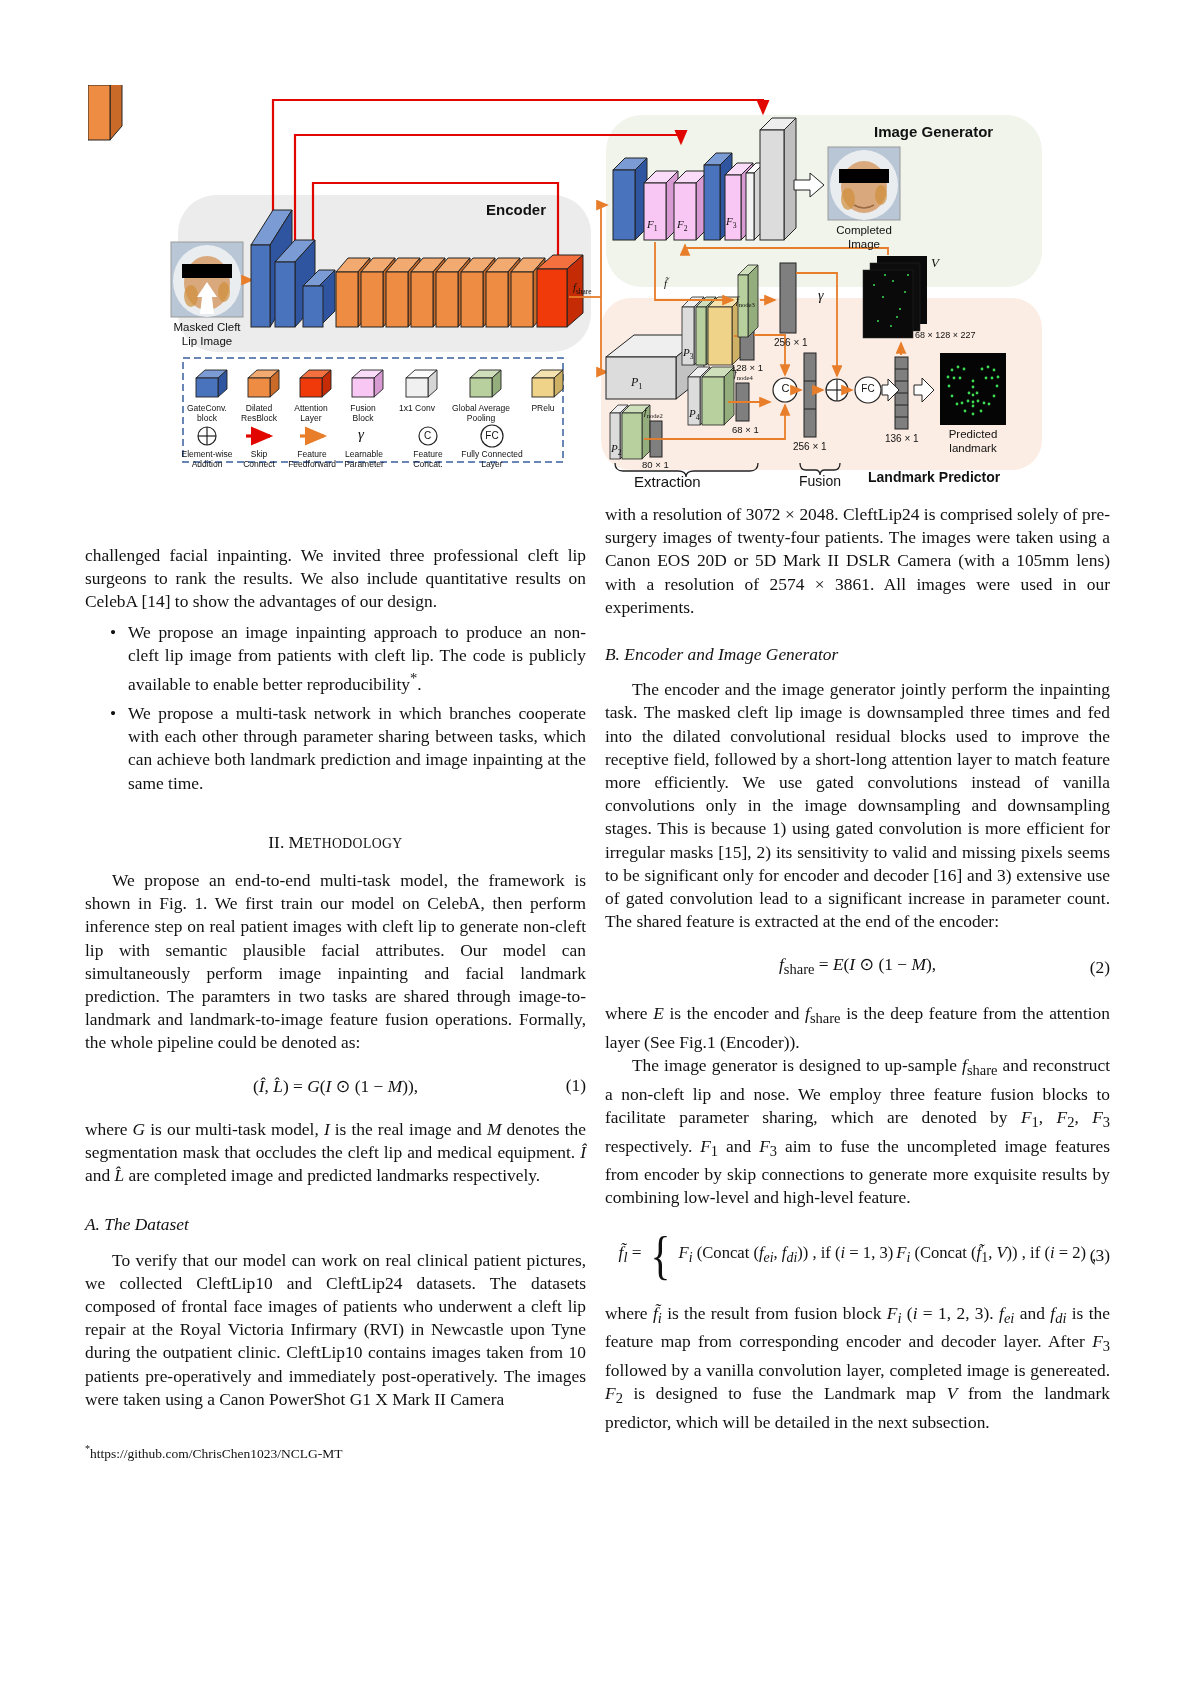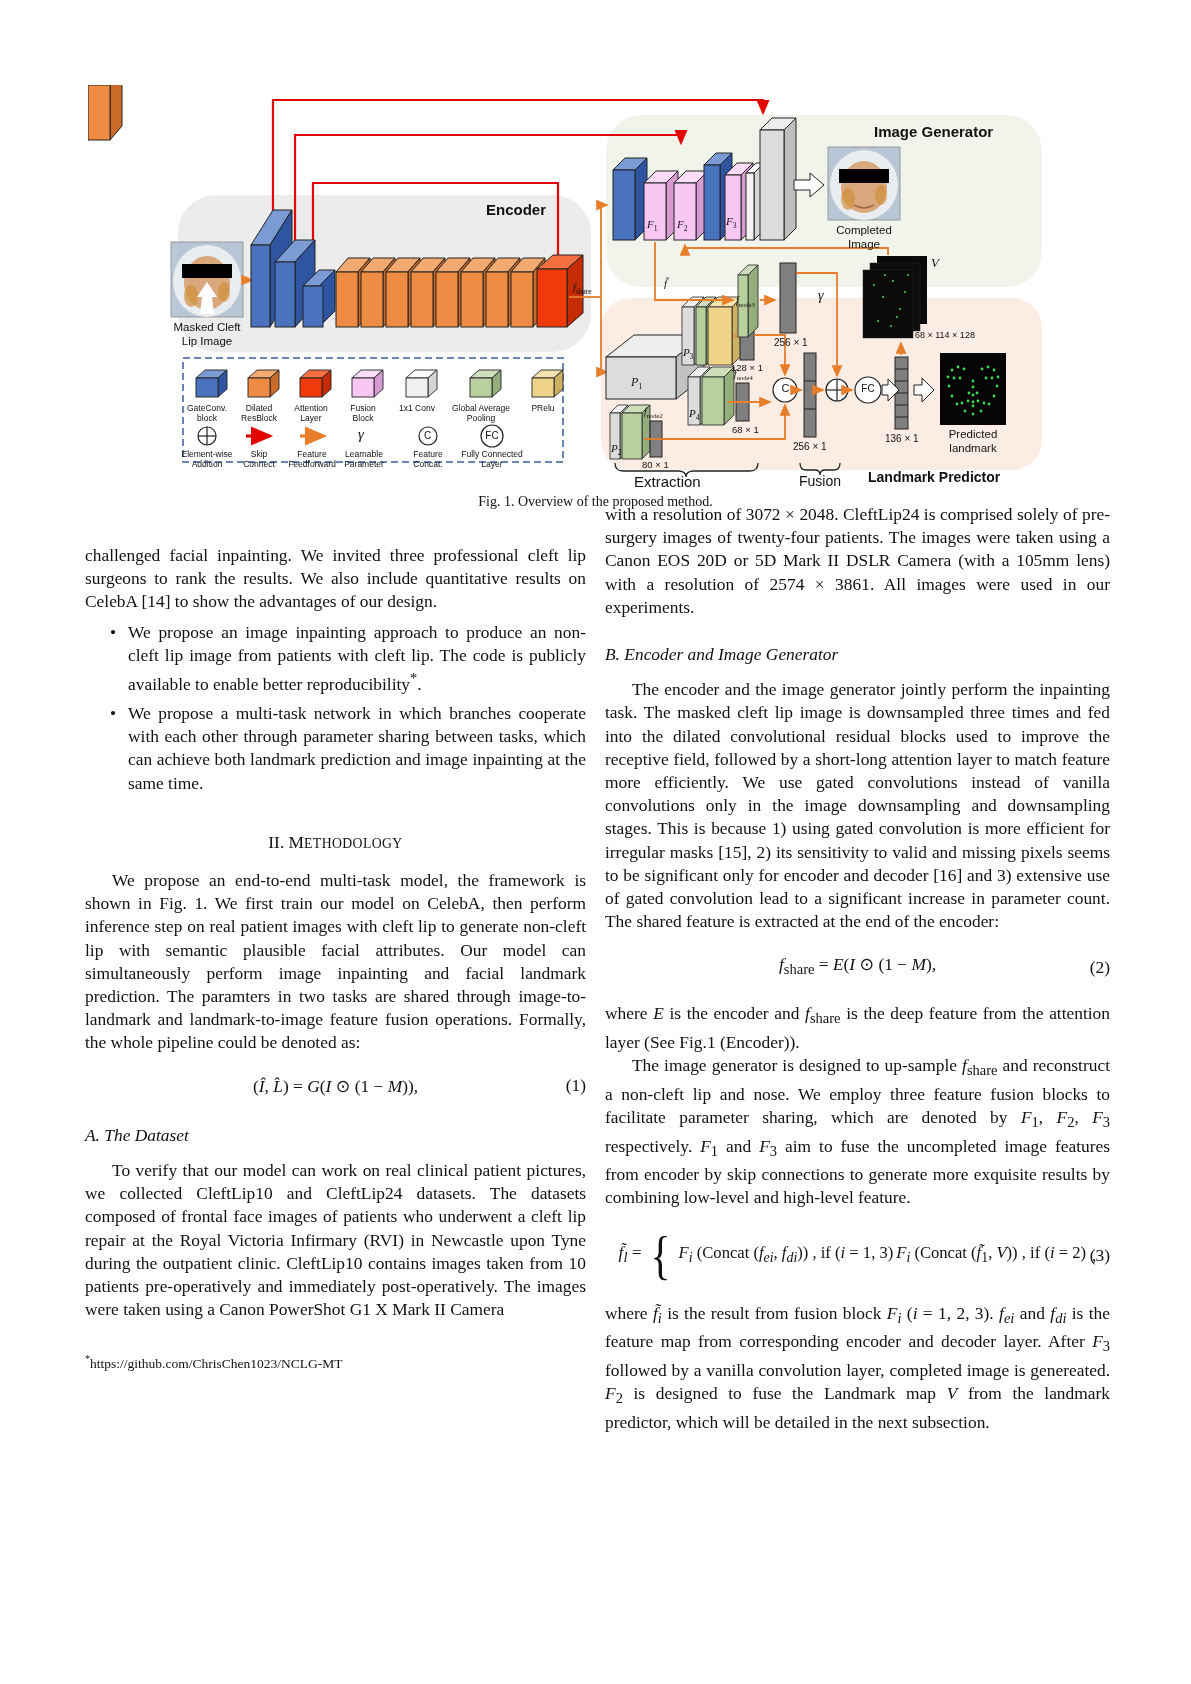--- a/index.html
+++ b/index.html
@@ -359,21 +359,21 @@
     <div class="lbl math" style="left:843px;top:170px;font-size:13px;">V</div>
     <div class="lbl" style="left:693px;top:297px;font-size:11px;width:9px;text-align:center;">C</div>
     <div class="lbl" style="left:771px;top:298px;font-size:10px;width:18px;text-align:center;">FC</div>
 
     <div class="lbl" style="left:686px;top:252px;font-size:10px;">256 × 1</div>
     <div class="lbl" style="left:643px;top:277px;font-size:9.5px;">128 × 1</div>
     <div class="lbl" style="left:644px;top:339px;font-size:9.5px;">68 × 1</div>
     <div class="lbl" style="left:554px;top:374px;font-size:9.5px;">80 × 1</div>
     <div class="lbl" style="left:705px;top:356px;font-size:10px;">256 × 1</div>
     <div class="lbl" style="left:797px;top:348px;font-size:10px;">136 × 1</div>
-    <div class="lbl" style="left:827px;top:245px;font-size:9px;">68 × 114 × 128</div>
+    <div class="lbl" style="left:827px;top:245px;font-size:9px;">68 × 128 × 227</div>
 
     <div class="lbl c" style="left:89px;top:318px;width:60px;font-size:8.5px;">GateConv.</div>
     <div class="lbl c" style="left:89px;top:328px;width:60px;font-size:8.5px;">block</div>
     <div class="lbl c" style="left:141px;top:318px;width:60px;font-size:8.5px;">Dilated</div>
     <div class="lbl c" style="left:141px;top:328px;width:60px;font-size:8.5px;">ResBlock</div>
     <div class="lbl c" style="left:193px;top:318px;width:60px;font-size:8.5px;">Attention</div>
     <div class="lbl c" style="left:193px;top:328px;width:60px;font-size:8.5px;">Layer</div>
     <div class="lbl c" style="left:245px;top:318px;width:60px;font-size:8.5px;">Fusion</div>
     <div class="lbl c" style="left:245px;top:328px;width:60px;font-size:8.5px;">Block</div>
     <div class="lbl c" style="left:299px;top:318px;width:60px;font-size:8.5px;">1x1 Conv</div>
@@ -392,40 +392,40 @@
     <div class="lbl c" style="left:194px;top:364px;width:60px;font-size:8.5px;">Feature</div>
     <div class="lbl c" style="left:194px;top:374px;width:60px;font-size:8.5px;">Feedforward</div>
     <div class="lbl c" style="left:246px;top:364px;width:60px;font-size:8.5px;">Learnable</div>
     <div class="lbl c" style="left:246px;top:374px;width:60px;font-size:8.5px;">Parameter</div>
     <div class="lbl c" style="left:310px;top:364px;width:60px;font-size:8.5px;">Feature</div>
     <div class="lbl c" style="left:310px;top:374px;width:60px;font-size:8.5px;">Concat.</div>
     <div class="lbl c" style="left:366px;top:364px;width:76px;font-size:8.5px;">Fully Connected</div>
     <div class="lbl c" style="left:366px;top:374px;width:76px;font-size:8.5px;">Layer</div>
   </div>
 
-  <div class="caption">Fig. 1.   Overview of the proposed method.</div>
 
   <div class="col" id="col-left">
     <p>challenged facial inpainting. We invited three professional cleft lip surgeons to rank the results. We also include quantitative results on CelebA [14] to show the advantages of our design.</p>
     <ul class="bullets">
       <li>
         <span class="mark">•</span>
         <span>We propose an image inpainting approach to produce an non-cleft lip image from patients with cleft lip. The code is publicly available to enable better reproducibility<sup>*</sup>.</span>
       </li>
       <li>
         <span class="mark">•</span>
         <span>We propose a multi-task network in which branches cooperate with each other through parameter sharing between tasks, which can achieve both landmark prediction and image inpainting at the same time.</span>
       </li>
     </ul>
     <h3 class="sechead">II. M<span class="sc">ETHODOLOGY</span></h3>
     <p class="ind">We propose an end-to-end multi-task model, the framework is shown in Fig. 1. We first train our model on CelebA, then perform inference step on real patient images with cleft lip to generate non-cleft lip with semantic plausible facial attributes. Our model can simultaneously perform image inpainting and facial landmark prediction. The paramters in two tasks are shared through image-to-landmark and landmark-to-image feature fusion operations. Formally, the whole pipeline could be denoted as:</p>
     <div class="equation">
       <span>(<i>Î</i>, <i>L̂</i>) = <i>G</i>(<i>I</i> ⊙ (1 − <i>M</i>)),</span>
       <span class="eqnum">(1)</span>
     </div>
+    <p>where <i>G</i> is our multi-task model, <i>I</i> is the real image and <i>M</i> denotes the segmentation mask that occludes the cleft lip and medical equipment. <i>Î</i> and <i>L̂</i> are completed image and predicted landmarks respectively.</p>
     <h4 class="subhead">A. The Dataset</h4>
     <p class="ind">To verify that our model can work on real clinical patient pictures, we collected CleftLip10 and CleftLip24 datasets. The datasets composed of frontal face images of patients who underwent a cleft lip repair at the Royal Victoria Infirmary (RVI) in Newcastle upon Tyne during the outpatient clinic. CleftLip10 contains images taken from 10 patients pre-operatively and immediately post-operatively. The images were taken using a Canon PowerShot G1 X Mark II Camera</p>
     <div class="footnote"><sup>*</sup>https://github.com/ChrisChen1023/NCLG-MT</div>
   </div>
 
   <div class="col" id="col-right">
     <p>with a resolution of 3072 × 2048. CleftLip24 is comprised solely of pre-surgery images of twenty-four patients. The images were taken using a Canon EOS 20D or 5D Mark II DSLR Camera (with a 105mm lens) with a resolution of 2574 × 3861. All images were used in our experiments.</p>
     <h4 class="subhead" style="margin-top:24px;">B. Encoder and Image Generator</h4>
     <p class="ind">The encoder and the image generator jointly perform the inpainting task. The masked cleft lip image is downsampled three times and fed into the dilated convolutional residual blocks used to improve the receptive field, followed by a short-long attention layer to match feature more efficiently. We use gated convolutions instead of vanilla convolutions only in the image downsampling and downsampling stages. This is because 1) using gated convolution is more efficient for irregular masks [15], 2) its sensitivity to valid and missing pixels seems to be significant only for encoder and decoder [16] and 3) extensive use of gated convolution lead to a significant increase in parameter count. The shared feature is extracted at the end of the encoder:</p>
     <div class="equation">

